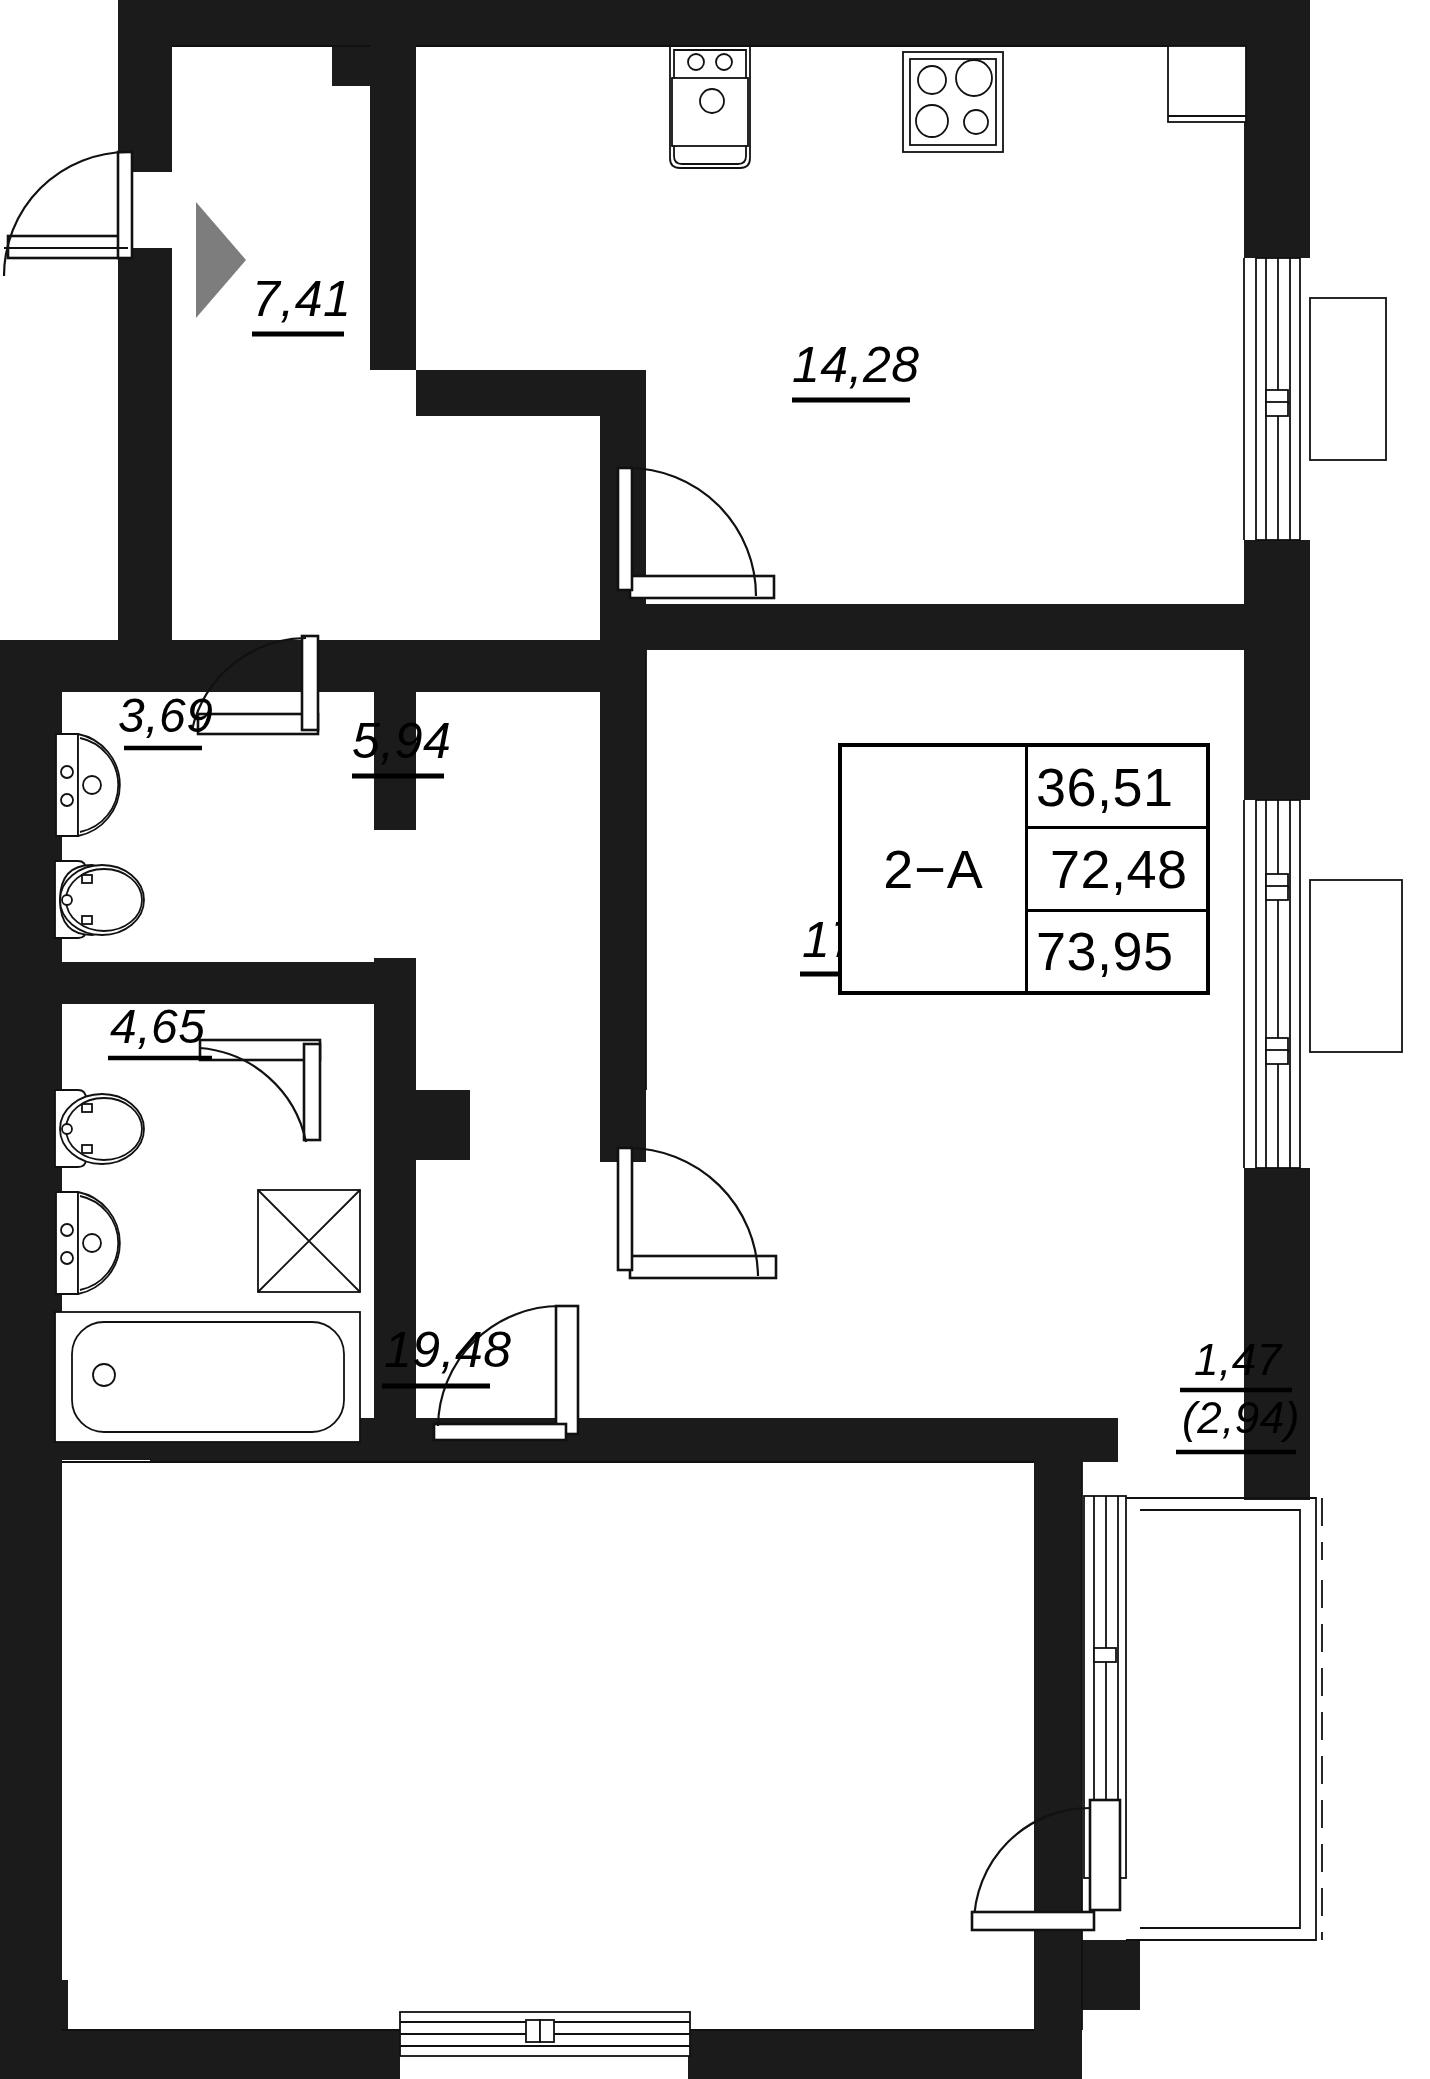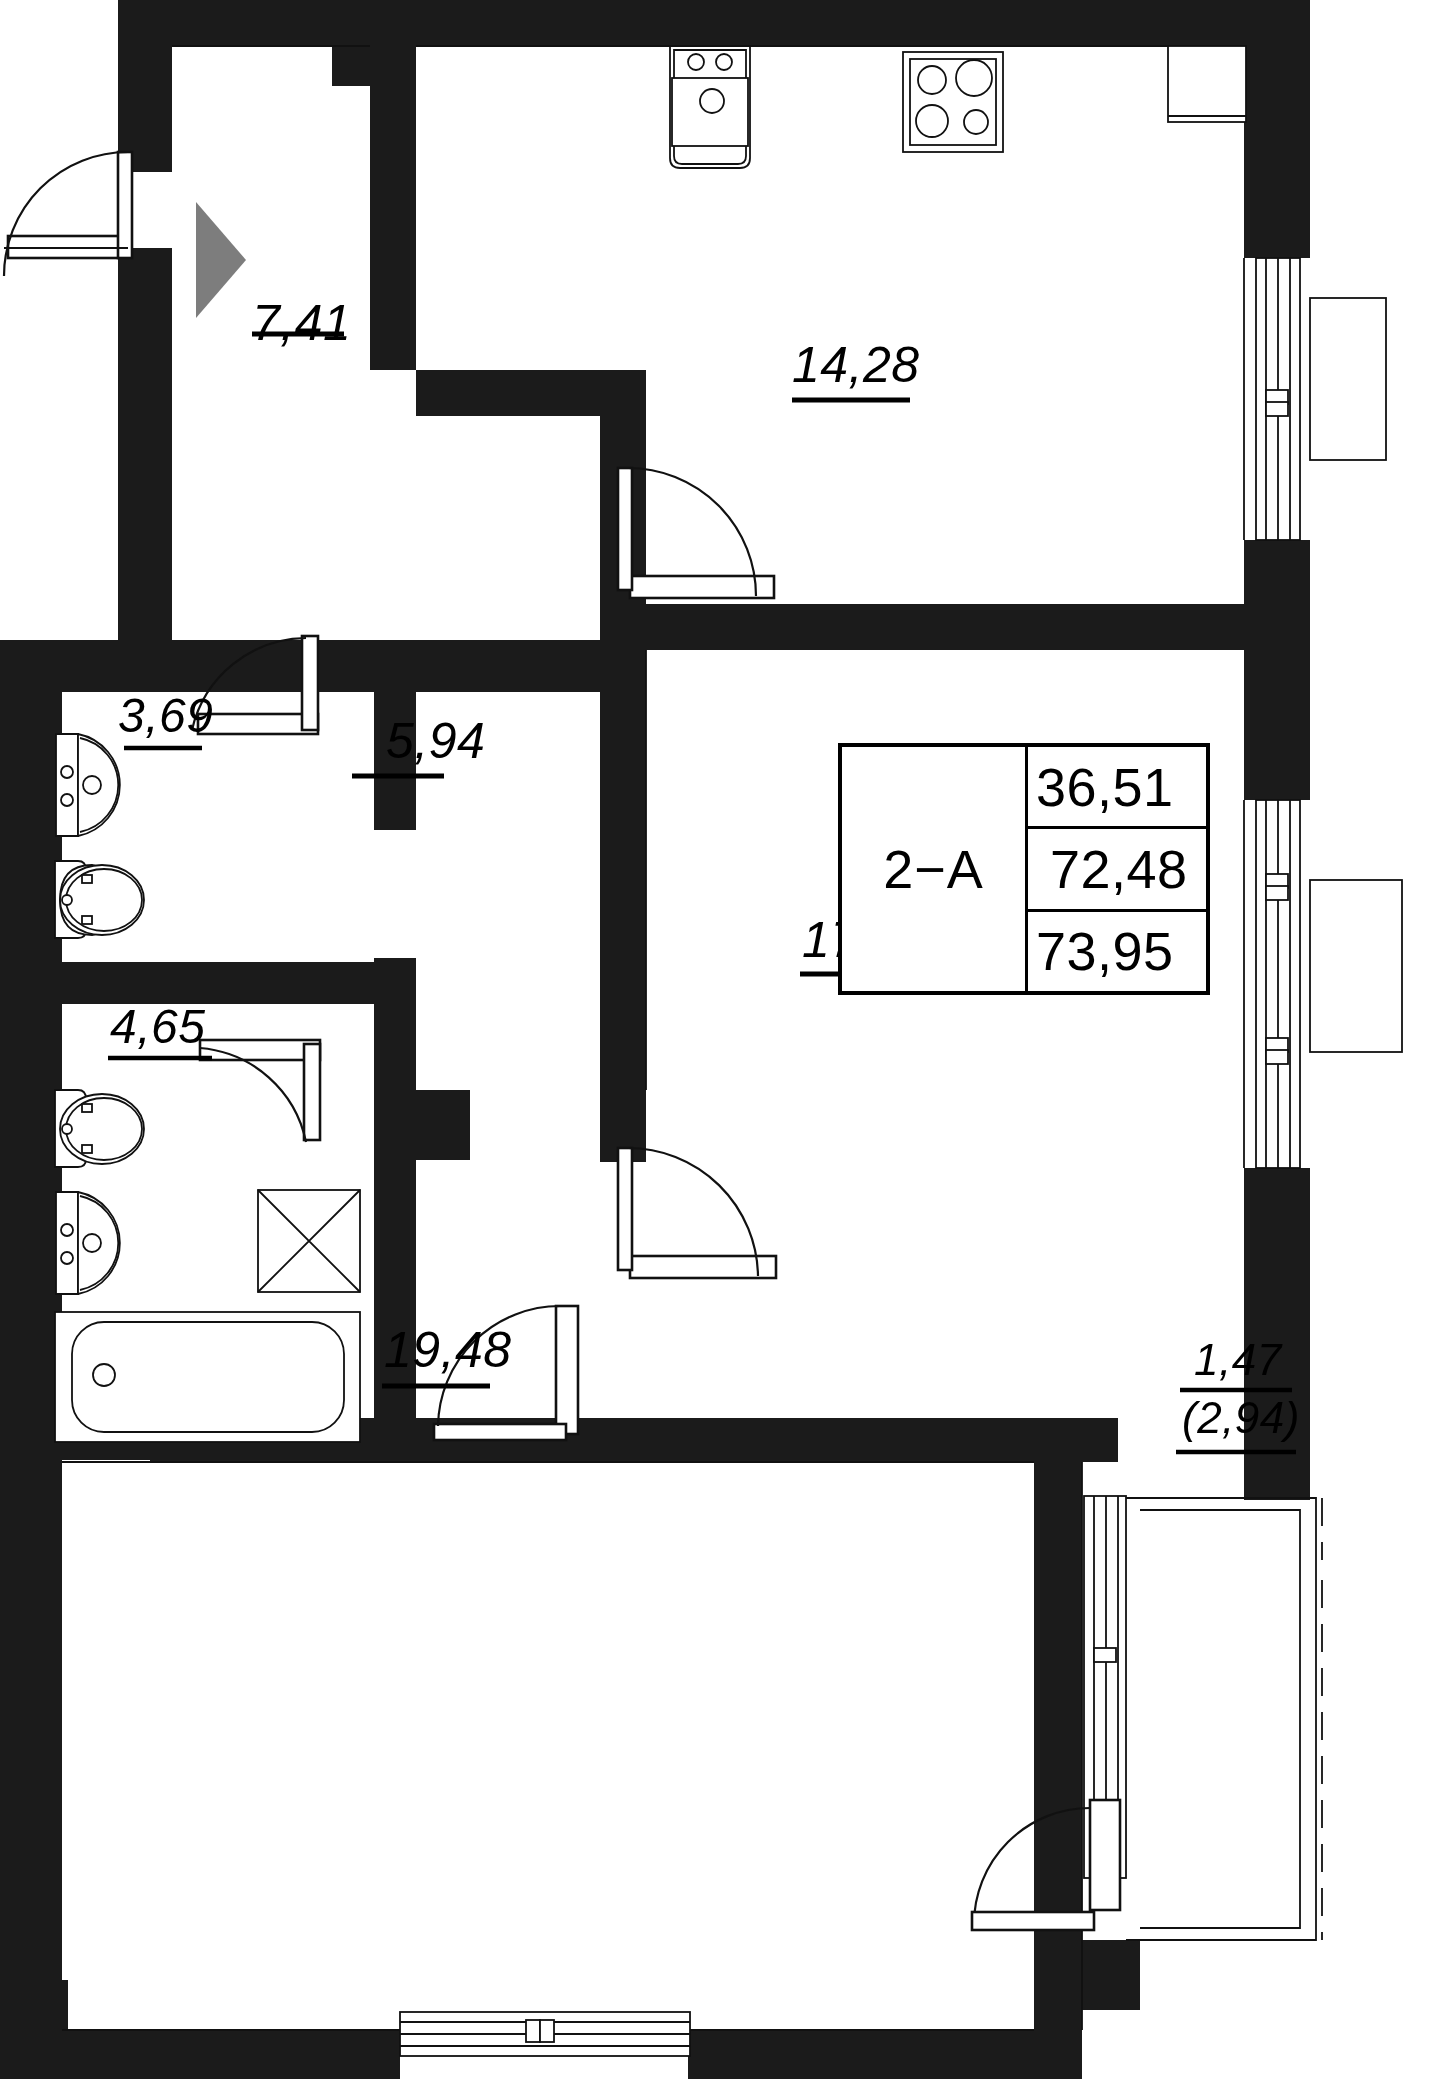--- a/index.html
+++ b/index.html
@@ -38,24 +38,24 @@
   .area-label {
     position: absolute;
     font-family: "Liberation Sans", sans-serif;
     font-style: italic;
     font-weight: 400;
     color: #000000;
     white-space: nowrap;
     letter-spacing: 0.5px;
     line-height: 1;
   }
-  .lbl-7   { left: 252px;  top: 274px;  font-size: 50px; margin-top: 24px; }
+  .lbl-7   { left: 252px;  top: 274px;  font-size: 50px; }
   .lbl-14  { left: 792px;  top: 340px;  font-size: 50px; }
   .lbl-3   { left: 118px;  top: 692px;  font-size: 48px; }
-  .lbl-5   { left: 352px;  top: 716px;  font-size: 50px; margin-left: 34px; }
+  .lbl-5   { left: 352px;  top: 716px;  font-size: 50px; }
   .lbl-17  { left: 802px;  top: 915px;  font-size: 50px; }
   .lbl-4   { left: 110px;  top: 1003px; font-size: 48px; text-align: center; }
   .lbl-19  { left: 384px;  top: 1325px; font-size: 50px; }
   .lbl-147 { left: 1194px; top: 1338px; font-size: 44px; }
   .lbl-294 { left: 1182px; top: 1396px; font-size: 44px; }
 
   .info-box {
     position: absolute;
     left: 838px;
     top: 743px;

